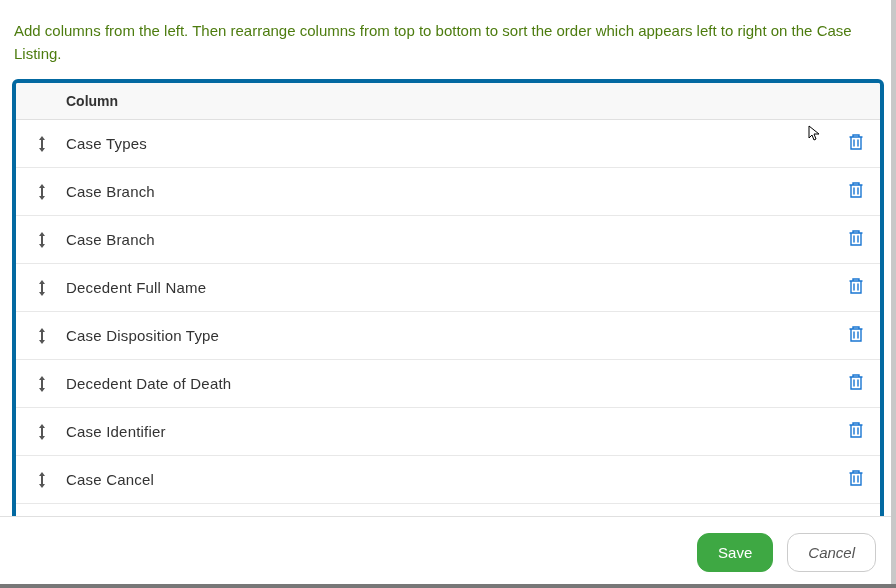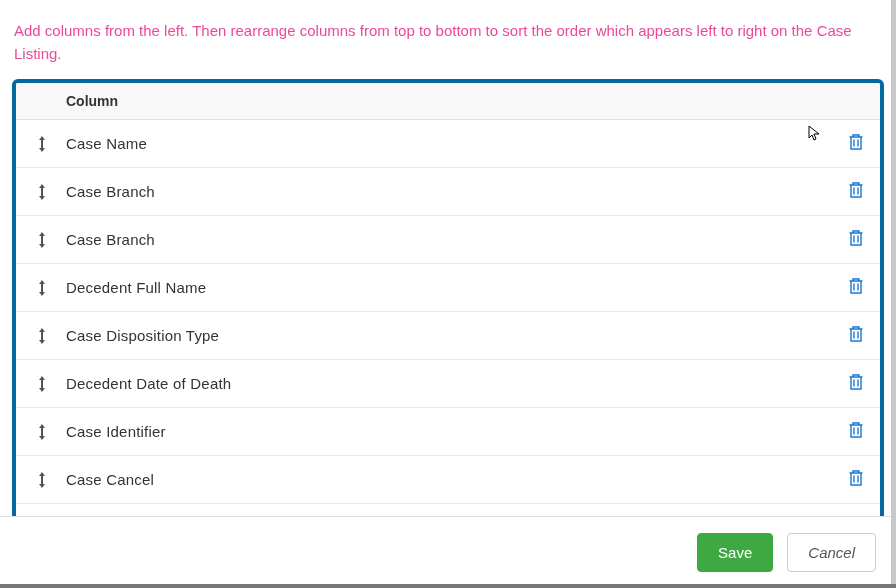--- a/index.html
+++ b/index.html
@@ -12,21 +12,21 @@
       background: #ffffff;
       width: 896px;
       height: 588px;
       position: relative;
       color: #333;
     }
     .instructions {
       padding: 20px 14px 10px 14px;
       font-size: 15px;
       line-height: 1.5;
-      color: #ec4899;
+      color: #4d7c0f;
     }
     .column-table {
       margin: 4px 12px 0 12px;
       border: 4px solid #0369a1;
       border-radius: 6px;
       overflow: hidden;
     }
     .table-header {
       background: #f8f8f8;
       padding: 10px 12px 10px 50px;
@@ -86,21 +86,21 @@
       border-top: 1px solid #e0e0e0;
       padding: 16px 20px;
       display: flex;
       justify-content: flex-end;
       gap: 14px;
       background: #fff;
     }
     .btn {
       padding: 10px 20px;
       font-size: 15px;
-      border-radius: 4px;
+      border-radius: 12px;
       cursor: pointer;
       border: 1px solid transparent;
     }
     .btn-primary {
       background: #3ea843;
       color: #fff;
       border-color: #3ea843;
     }
     .btn-secondary {
       background: #fff;
@@ -142,21 +142,21 @@
 
 <div class="column-table">
   <div class="table-header">Column</div>
 
   <div class="column-row">
     <span class="drag-handle">
       <svg viewBox="0 0 12 16">
           <path d="M6 0 L3 4 L5 4 L5 12 L3 12 L6 16 L9 12 L7 12 L7 4 L9 4 Z" fill="currentColor"></path>
         </svg>
     </span>
-    <span class="column-label">Case Name</span>
+    <span class="column-label">Case Types</span>
     <button class="delete-btn">
       <span>
         <svg viewBox="0 0 16 18">
             <path d="M2 4 L14 4 M5 4 L5 2 L11 2 L11 4 M3 4 L3 16 L13 16 L13 4 M6 7 L6 13 M10 7 L10 13" stroke="currentColor" stroke-width="1.4" fill="none" stroke-linecap="round"></path>
           </svg>
       </span>
     </button>
   </div>
 
   <div class="column-row">

